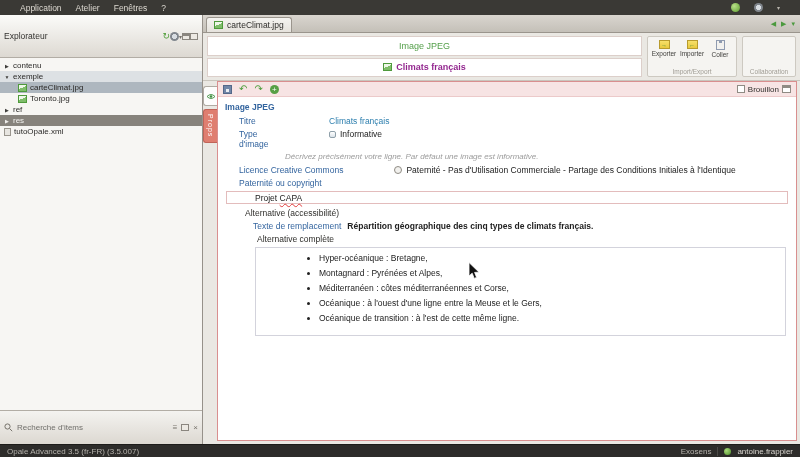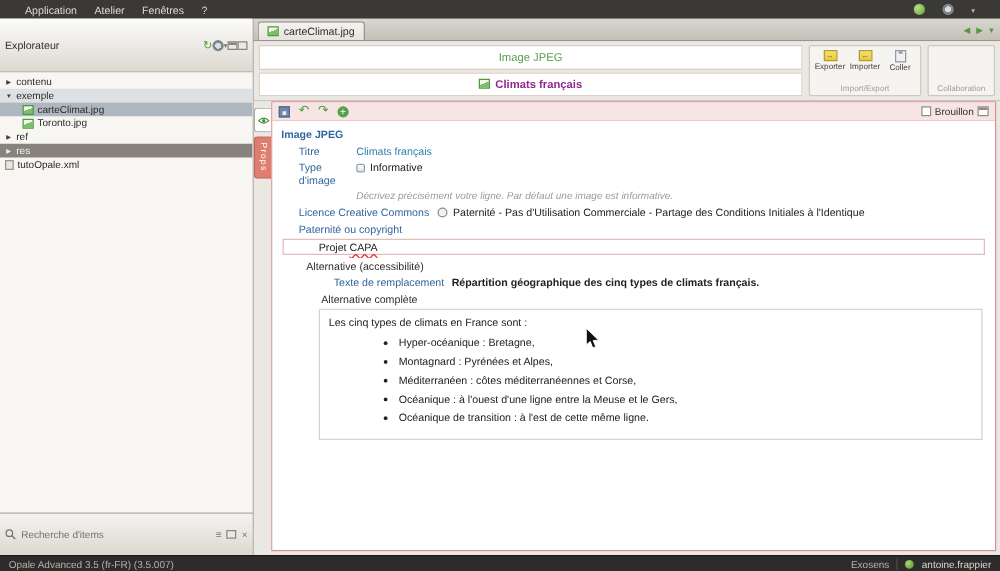--- a/index.html
+++ b/index.html
@@ -75,31 +75,31 @@
   .tb-save::after{content:"";position:absolute;left:2px;right:2px;bottom:1px;height:3px;background:#e8ecf2;}
   .tb-arrow{color:#4f9e3f;font-size:10px;line-height:1;}
   .tb-add{width:9px;height:9px;border-radius:50%;background:#57a046;color:#fff;font-size:8px;line-height:9px;text-align:center;}
   .draft{margin-left:auto;display:flex;align-items:center;gap:3px;font-size:8px;color:#2f2e2b;}
   .cb{width:8px;height:8px;border:1px solid #8f8b84;background:#fff;}
   .panel-ico{width:9px;height:8px;border:1px solid #8f8b84;background:#fff;}
   .panel-ico::before{content:"";display:block;height:2px;background:#8f8b84;}
 
   .form{flex:1;padding:5px 7px;overflow:hidden;font-size:8.5px;position:relative;background:#fff;}
   .f-heading{color:#34659f;font-weight:bold;margin-bottom:4px;}
-  .f-row{display:flex;align-items:baseline;margin:0 0 3px 14px;}
+  .f-row{display:flex;align-items:baseline;margin:0 0 3px 14px;gap:44px;}
   .f-label{color:#34659f;flex:0 0 46px;}
   .f-label.auto{flex:0 0 auto;margin-right:7px;}
   .f-value-title{color:#2d7fae;}
   .hint{color:#9b9b9b;font-style:italic;margin:0 0 4px 60px;font-size:8px;}
   .radio-ico{width:7px;height:7px;border:1px solid #8fa0aa;border-radius:2px;background:linear-gradient(#fff,#dce4ea);display:inline-block;margin-right:4px;vertical-align:-1px;}
   .cc-ico{width:8px;height:8px;border:1px solid #8f8b84;border-radius:50%;display:inline-block;margin-right:4px;vertical-align:-1px;background:#f2f1ee;}
   .input-row{border:1px solid #e3bcbc;height:13px;display:flex;align-items:center;padding-left:28px;margin:2px 1px 4px 1px;}
   .squiggle{text-decoration:underline wavy #e03c3c 1px;text-underline-offset:2px;}
   .plain-row{margin:0 0 3px 20px;color:#2f2e2b;}
-  .alt-row{display:flex;align-items:baseline;gap:6px;margin:0 0 3px 42px;}
+  .alt-row{display:flex;align-items:baseline;gap:6px;margin:0 0 3px 28px;}
   .alt-label{color:#34659f;}
   .alt-value{font-weight:bold;}
   .desc-label{margin:0 0 3px 32px;color:#2f2e2b;}
   .desc-box{margin-left:30px;margin-right:3px;border:1px solid #d3d3dc;padding:5px 7px 7px;}
   .desc-intro{margin-bottom:6px;}
   .desc-box ul{list-style:disc;padding-left:16px;}
   .desc-box li{margin-bottom:5px;margin-left:40px;}
   .cursor{position:absolute;z-index:20;pointer-events:none;}
 </style>
 </head>
@@ -273,21 +273,20 @@
             <div class="plain-row">Alternative (accessibilité)</div>
 
             <div class="alt-row">
               <span class="alt-label">Texte de remplacement</span>
               <span class="alt-value">Répartition géographique des cinq types de climats français.</span>
             </div>
 
             <div class="desc-label">Alternative complète</div>
 
             <div class="desc-box">
-              <div class="desc-intro">Les cinq types de climats en France sont :</div>
               <ul>
                 <li>Hyper-océanique : Bretagne,</li>
                 <li>Montagnard : Pyrénées et Alpes,</li>
                 <li>Méditerranéen : côtes méditerranéennes et Corse,</li>
                 <li>Océanique : à l'ouest d'une ligne entre la Meuse et le Gers,</li>
                 <li>Océanique de transition : à l'est de cette même ligne.</li>
               </ul>
             </div>
           </div>
         </div>

